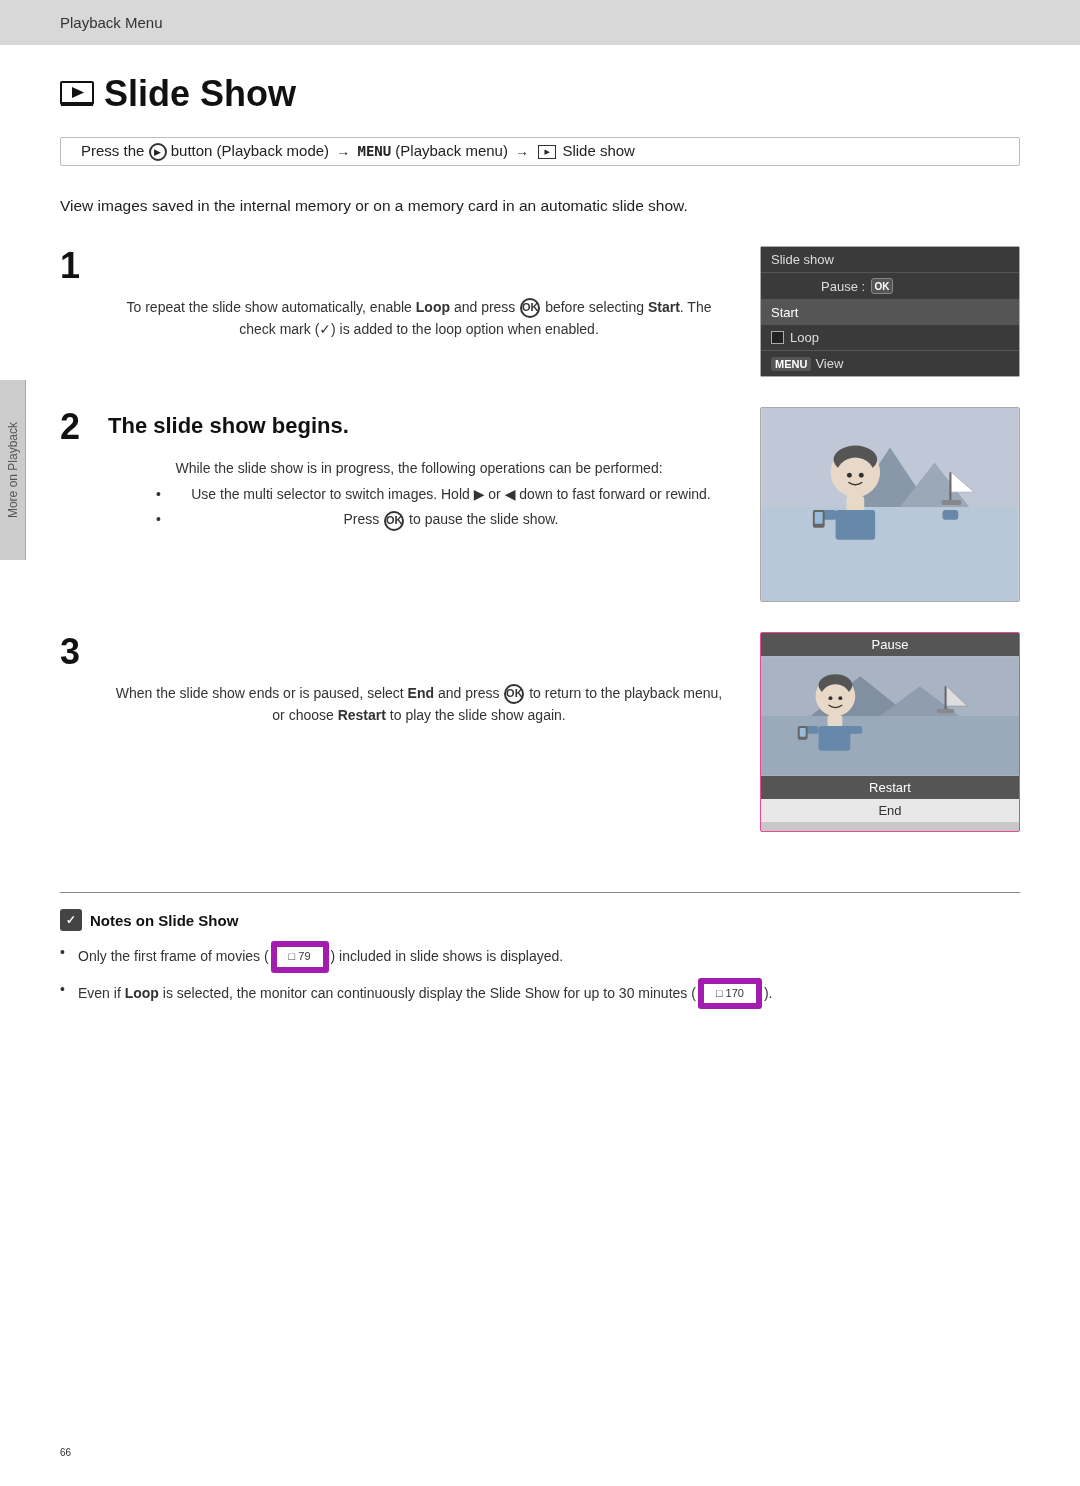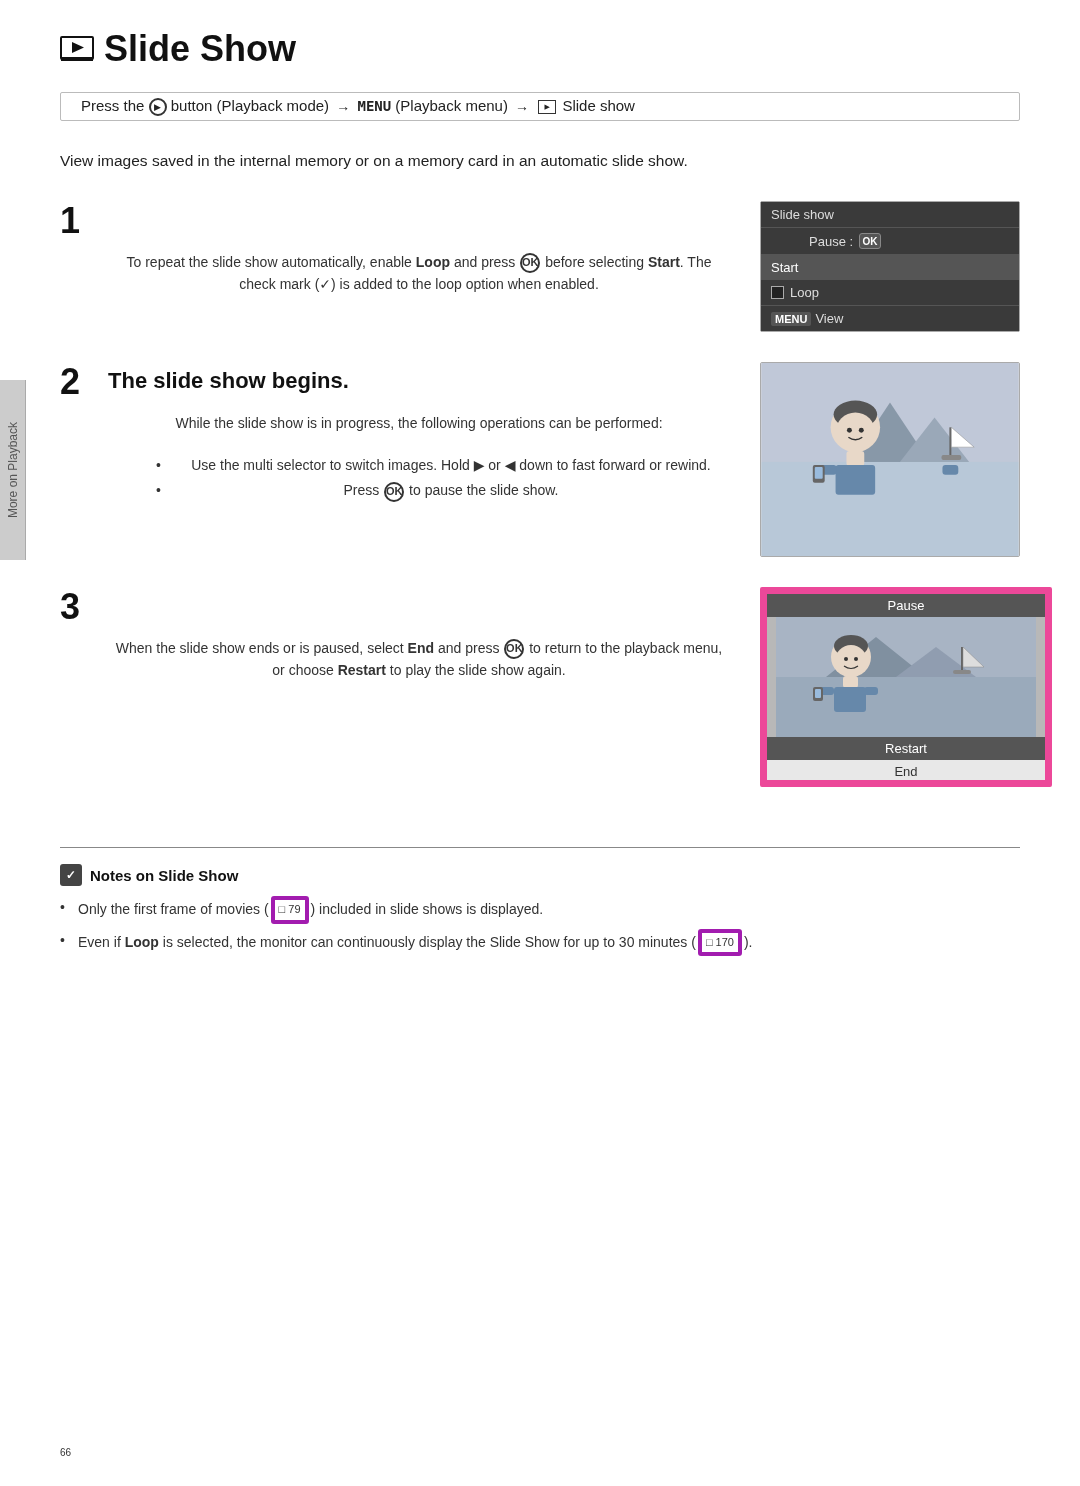--- a/index.html
+++ b/index.html
@@ -103,21 +103,21 @@
     }
     .step-body {
       font-size: 14px;
       color: #333;
       line-height: 1.6;
       margin-left: 48px;
       text-align: center;
     }
     .bullet-list {
       margin-left: 48px;
-      margin-top: 20px;
+      margin-top: 4px;
     }
     .bullet-list li {
       font-size: 14px;
       color: #333;
       line-height: 1.6;
       list-style: none;
       padding-left: 16px;
       position: relative;
       margin-bottom: 3px;
     }
@@ -151,21 +151,21 @@
     .menu-title-bar {
       background: #3a3a3a;
       color: #ddd;
       font-size: 13px;
       padding: 5px 10px;
     }
     .menu-pause-row {
       background: #3a3a3a;
       color: #ddd;
       font-size: 13px;
-      padding: 5px 10px 5px 48px;
+      padding: 5px 10px 5px 60px;
       display: flex;
       align-items: center;
       gap: 6px;
       border-top: 1px solid #555;
       border-bottom: 1px solid #555;
     }
     .pause-ok-badge {
       display: inline-flex;
       align-items: center;
       justify-content: center;
@@ -227,24 +227,24 @@
       border-radius: 2px;
       overflow: hidden;
       position: relative;
     }
     .camera-screenshot svg {
       width: 100%;
       height: 100%;
     }
     
     .pause-screenshot {
-      width: 292px;
+      width: 260px;
       height: 200px;
       background: #c8c8c8;
-      border: 7px solid #ec4899;
+      border: 1px solid #ec4899;
       border-radius: 2px;
       overflow: hidden;
       position: relative;
     }
     .pause-top-bar {
       background: #555;
       color: #fff;
       font-size: 13px;
       padding: 4px 10px;
       text-align: center;
@@ -341,40 +341,43 @@
       position: absolute;
       bottom: 28px;
       left: 60px;
       font-size: 10px;
       color: #333;
     }
     .ref-box {
       display: inline-flex;
       align-items: center;
       justify-content: center;
-      border: 4px solid #a21caf;
+      border: 6px solid #a21caf;
       border-radius: 3px;
-      padding: 1px 4px;
+      padding: 1px 12px;
       font-size: 11px;
       color: #333;
       vertical-align: middle;
       margin: 0 2px;
       text-align: right;
     }
     .arrow-sym {
       font-size: 14px;
       margin: 0 3px;
     }
     .bold { font-weight: bold; }
   </style>
 </head>
 <body>
 
 <div class="page">
 
+  <div class="top-bar">
+    <span>Playback Menu</span>
+  </div>
 
   <div class="sidebar-tab">
     <span class="sidebar-tab-text">More on Playback</span>
   </div>
 
   <div class="content">
 
     <div class="page-title-row">
       <div class="title-icon">
         <svg viewBox="0 0 34 28" fill="none" xmlns="http://www.w3.org/2000/svg">

